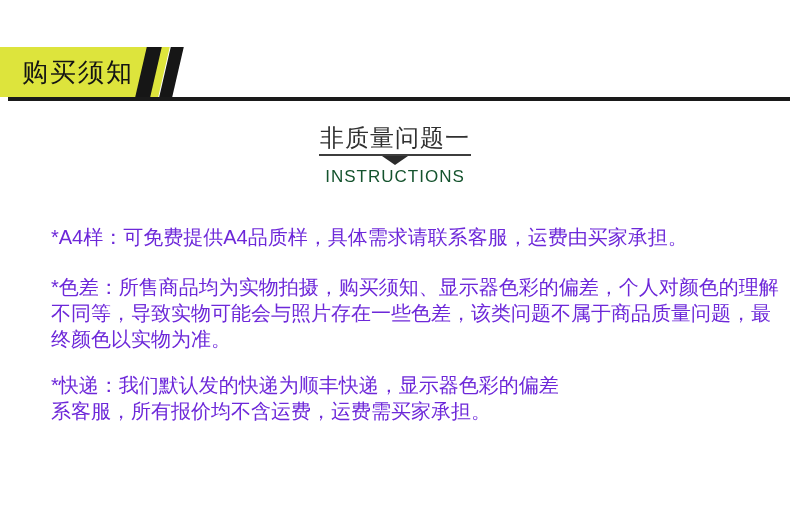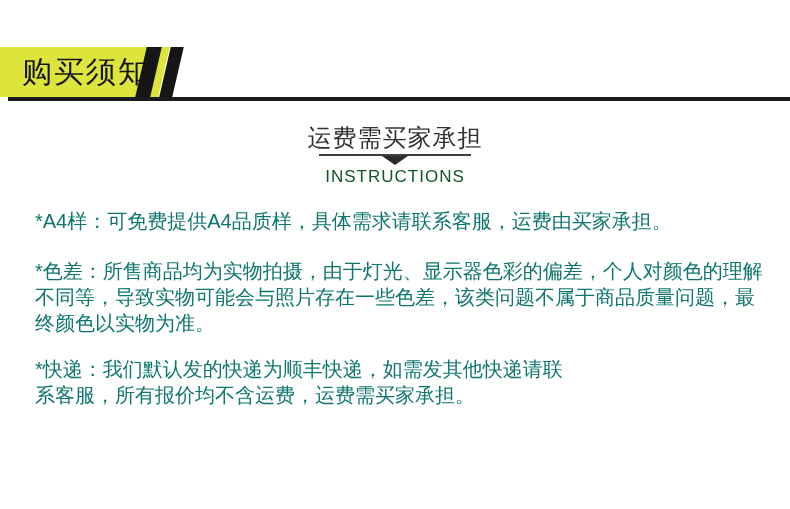--- a/index.html
+++ b/index.html
@@ -28,21 +28,21 @@
   .slash-1 { left: 141px; width: 15px; }
   .slash-2 { left: 165px; width: 13px; }
   .banner-rule {
     position: absolute; left: 8px; top: 97px;
     width: 782px; height: 4px;
     background: #1a1a1a;
   }
   .tag-label {
     position: absolute; left: 22px; top: 47px;
     height: 50px; line-height: 50px;
-    font-size: 30px; letter-spacing: 2px;
+    font-size: 26px; letter-spacing: 2px;
     color: #141414;
     white-space: nowrap;
   }
 
   
   .title-block {
     position: absolute; left: 0; top: 124px;
     width: 790px; text-align: center;
   }
   .title {
@@ -63,51 +63,51 @@
   }
   .subtitle {
     margin-top: 2px;
     font-size: 17px; letter-spacing: 1px;
     color: #14532d;
   }
 
   
   .notes { position: absolute; left: 33px; top: 206px; width: 750px; }
   .note {
-    margin: 2px;
+    margin: 18px;
     font-size: 20px; line-height: 26px;
-    color: #0f766e;
+    color: #6d28d9;
     white-space: pre;
   }
   .note.gap-a { margin-top: 24px; }
   .note.gap-b { margin-top: 12px; }
   .note.gap-c { margin-top: 20px; }
 </style>
 </head>
 <body>
 
 <div class="page">
 
   <header class="banner">
     <div class="tag-bg"></div>
     <div class="slash slash-1"></div>
     <div class="slash slash-2"></div>
     <div class="banner-rule"></div>
     <span class="tag-label">购买须知</span>
   </header>
 
   <section class="title-block">
-    <h1 class="title">运费需买家承担</h1>
+    <h1 class="title">非质量问题一</h1>
     <div class="title-underline"></div>
     <div class="title-arrow"></div>
     <div class="subtitle">INSTRUCTIONS</div>
   </section>
 
   <section class="notes">
     <p class="note">*A4样：可免费提供A4品质样，具体需求请联系客服，运费由买家承担。</p>
-    <p class="note gap-a">*色差：所售商品均为实物拍摄，由于灯光、显示器色彩的偏差，个人对颜色的理解
+    <p class="note gap-a">*色差：所售商品均为实物拍摄，购买须知、显示器色彩的偏差，个人对颜色的理解
 不同等，导致实物可能会与照片存在一些色差，该类问题不属于商品质量问题，最
 终颜色以实物为准。</p>
-    <p class="note gap-c">*快递：我们默认发的快递为顺丰快递，如需发其他快递请联
+    <p class="note gap-c">*快递：我们默认发的快递为顺丰快递，显示器色彩的偏差
 系客服，所有报价均不含运费，运费需买家承担。</p>
   </section>
 
 </div>
 
 </body></html>

